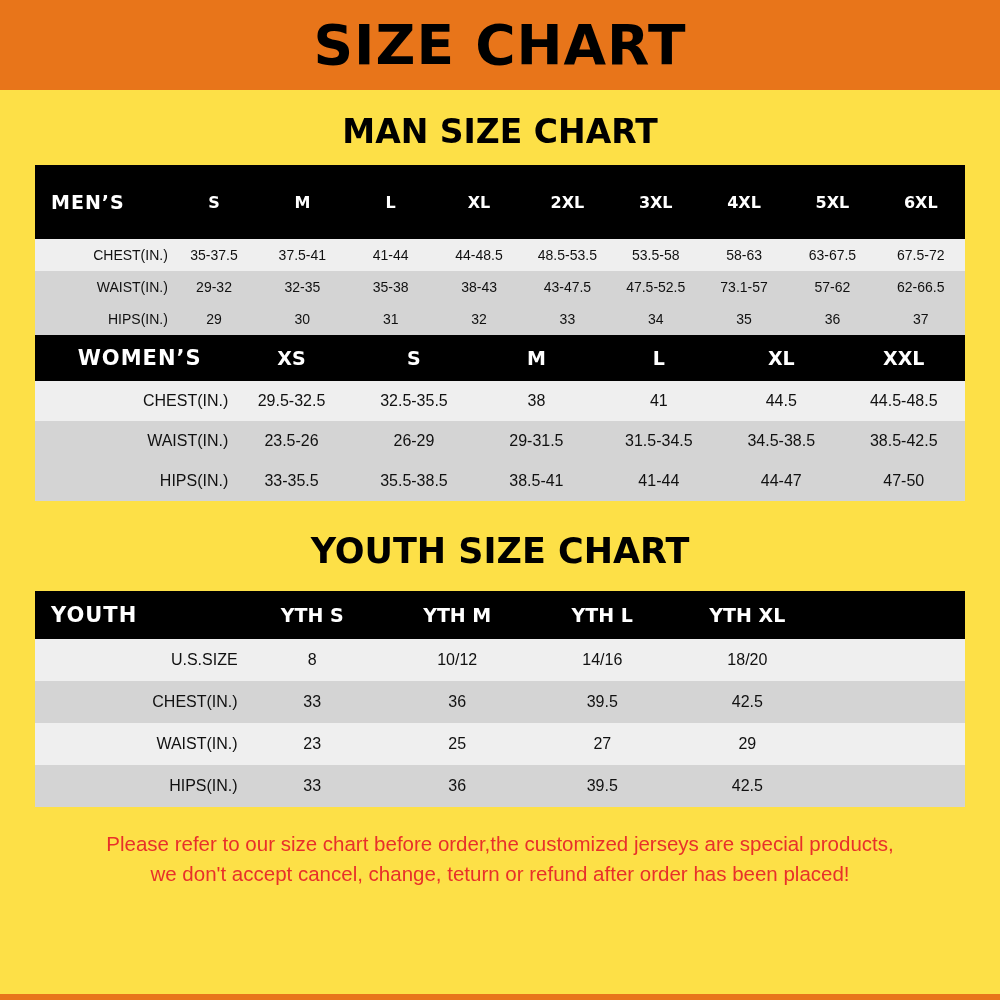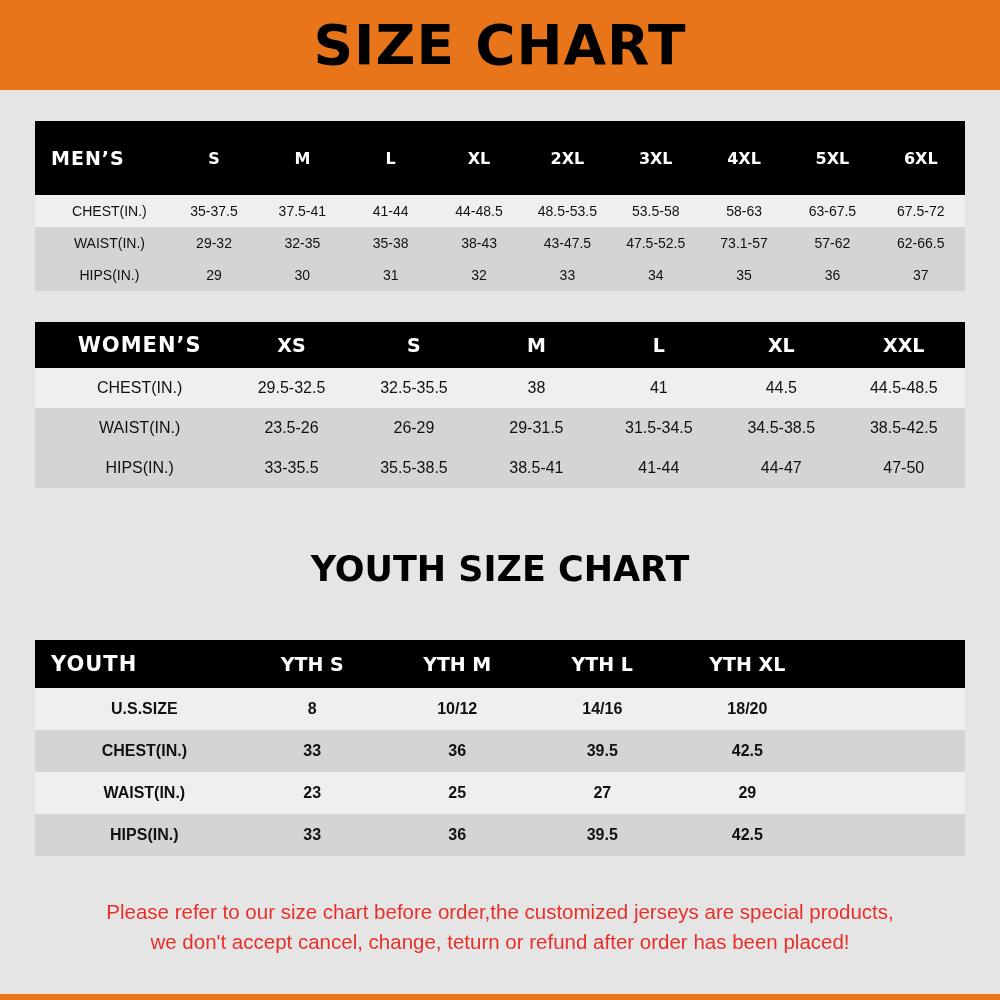--- a/index.html
+++ b/index.html
@@ -10,24 +10,23 @@
     width: 1000px;
     height: 1000px;
     background: #ffffff;
     font-family: "Liberation Sans", sans-serif;
     overflow: hidden;
   }
   .page {
     position: relative;
     width: 1000px;
     height: 1000px;
-    background: #e5e5e5;
+    background: #fde047;
     display: flex;
     flex-direction: column;
-    gap: 31px;
   }
 
   
   .banner {
     background: #e8751a;
     height: 90px;
     display: flex;
     align-items: center;
     justify-content: center;
   }
@@ -76,21 +75,21 @@
     letter-spacing: 1px;
   }
   tbody td {
     text-align: center;
     font-size: 15px;
     color: #111111;
     padding: 8px 2px;
     font-family: "Liberation Sans", sans-serif;
   }
   tbody td.rowlabel {
-    text-align: center;
+    text-align: right;
     padding-left: 16px;
     font-size: 15px;
     color: #111111;
   }
   tbody tr.odd td  { background: #efefef; }
   tbody tr.even td { background: #d4d4d4; }
 
   
   .men-table col.c0 { width: 14.5%; }
   .women-table col.c0 { width: 21%; }
@@ -100,26 +99,26 @@
   .men-table tbody td { font-size: 14px; }
   .men-table thead th.corner { font-size: 19px; }
 
   .women-table thead th { font-size: 19px; }
   .women-table thead th.corner { font-size: 21px; text-align: center; }
   .women-table tbody td { font-size: 16px; }
   .women-table thead th, .women-table tbody td { padding-top: 11px; padding-bottom: 11px; }
 
   .youth-table thead th { font-size: 19px; }
   .youth-table thead th.corner { font-size: 21px; }
-  .youth-table tbody td { font-size: 16px; font-weight: bold; }
+  .youth-table tbody td { font-size: 16px; }
   .youth-table thead th, .youth-table tbody td { padding-top: 12px; padding-bottom: 12px; }
 
   
   .note {
-    margin: 10px 28px 0 28px;
+    margin: 22px 28px 0 28px;
     color: #e8302a;
     font-family: "Liberation Sans", sans-serif;
     font-size: 20.5px;
     line-height: 1.45;
     text-align: center;
   }
   .note div { white-space: nowrap; }
 
   .bottom-bar {
     position: absolute;
@@ -130,20 +129,21 @@
 </style>
 </head>
 <body>
 
 <div class="page">
 
   <div class="banner">
     <div class="banner-title">SIZE CHART</div>
   </div>
 
+  <div class="section-title t-man">MAN SIZE CHART</div>
   <div class="table-wrap">
     <table class="men-table">
       <colgroup>
         <col class="c0">
           <col>
           <col>
           <col>
           <col>
           <col>
           <col>

